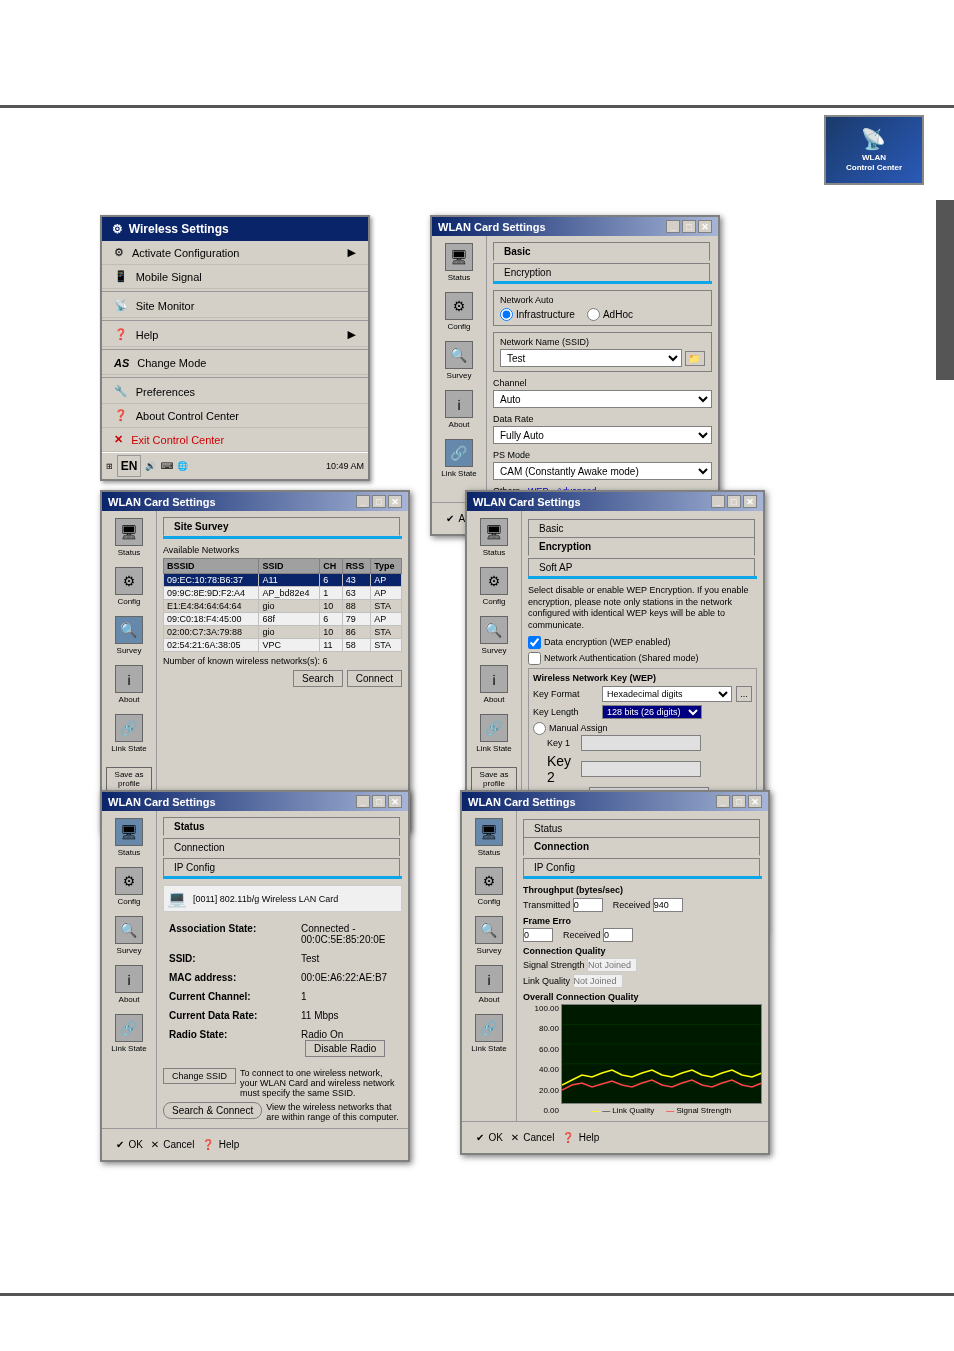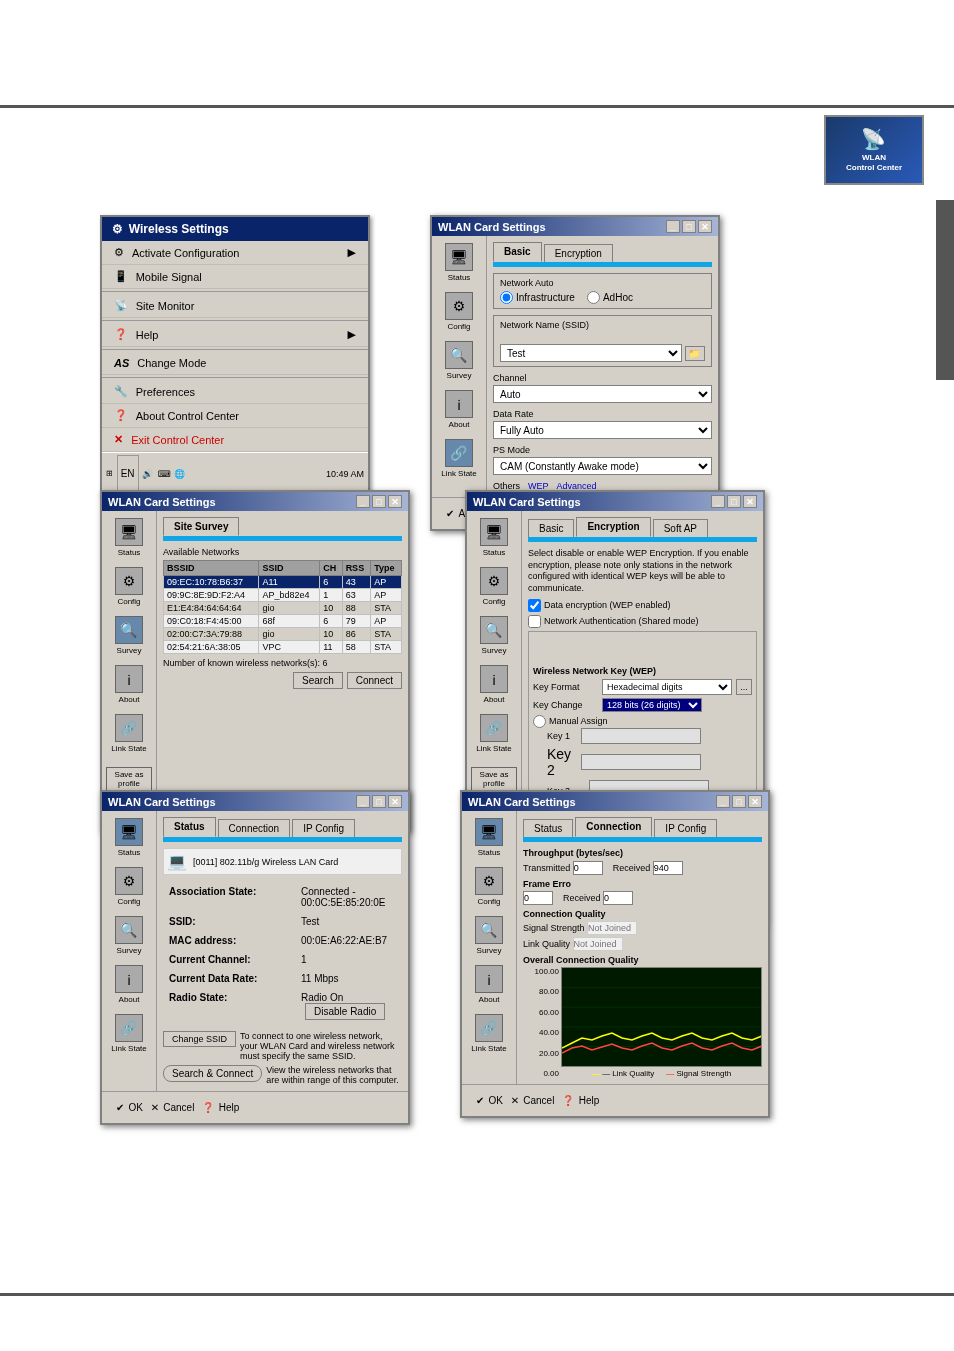--- a/index.html
+++ b/index.html
@@ -110,22 +110,23 @@
       font-size: 9px;
       display: flex;
       align-items: center;
       justify-content: center;
       cursor: pointer;
     }
 
     
     .tab-bar {
       display: flex;
-      border-bottom: 5px solid #0ea5e9;
+      border-bottom: 3px solid #0ea5e9;
       margin-bottom: 6px;
+      flex-direction: column;
     }
     .tab {
       padding: 3px 10px;
       border: 1px solid #808080;
       border-bottom: none;
       background: #d4d0c8;
       cursor: pointer;
       font-size: 10px;
       margin-right: 2px;
       margin-top: 2px;
@@ -412,21 +413,21 @@
     <span>❓</span>
     <span>About Control Center</span>
   </div>
   <div class="menu-item exit-item">
     <span style="color:#cc0000;font-weight:bold;">✕</span>
     <span>Exit Control Center</span>
   </div>
 
   <div class="taskbar-strip">
     <span style="font-size:8px;">⊞</span>
-    <span style="font-size:10px; border:1px solid #999; padding:12px 3px;">EN</span>
+    <span style="font-size:12px; border:1px solid #999; padding:3px 3px;font-weight:bold;">EN</span>
     <span style="font-size:9px;">🔊</span>
     <span style="font-size:9px;">⌨</span>
     <span style="font-size:9px;">🌐</span>
     <span style="font-size:9px; margin-left:auto;">10:49 AM</span>
   </div>
 </div>
 
 <div class="wlan-window" style="position:absolute;top:215px;left:430px;width:290px;">
   <div class="window-titlebar">
     <span>WLAN Card Settings</span>
@@ -474,21 +475,21 @@
             </label>
             <label class="radio-item">
               <input type="radio" name="ntype" style="">
               <span>AdHoc</span>
             </label>
           </div>
         </div>
       </div>
       <div class="form-group">
         <div class="fieldset-box">
-          <div style="font-size:9px;margin-bottom:14px;">Network Name (SSID)</div>
+          <div style="font-size:9px;margin-bottom:2px;">Network Name (SSID)</div>
           <div style="display:flex;align-items:center;gap:3px;">
             <select class="form-select" style="flex:1;">
               <option>Test</option>
             </select>
             <button class="btn-small" style="padding:1px 3px;font-size:10px;">📁</button>
           </div>
         </div>
       </div>
       <div class="form-group">
         <div style="font-size:9px;margin-bottom:2px;">Channel</div>
@@ -706,30 +707,30 @@
       <div style="font-size:9px; margin-bottom:4px; line-height:1.3;">Select disable or enable WEP Encryption. If you enable encryption, please note only stations in the network configured with identical WEP keys will be able to communicate.</div>
       <div class="checkbox-item">
         <input type="checkbox" checked="" style="">
         <span style="font-size:9px;">Data encryption (WEP enabled)</span>
       </div>
       <div class="checkbox-item">
         <input type="checkbox" style="">
         <span style="font-size:9px;">Network Authentication (Shared mode)</span>
       </div>
       <div class="enc-fieldset">
-        <div style="font-size:9px; font-weight:bold; margin-bottom:3px;margin-top:30px;">Wireless Network Key (WEP)</div>
+        <div style="font-size:9px; font-weight:bold; margin-bottom:3px;">Wireless Network Key (WEP)</div>
         <div style="display:flex; align-items:center; gap:4px; margin-bottom:3px;">
           <span style="font-size:9px; width:65px;">Key Format</span>
           <select style="font-size:9px; border:1px solid #808080; background:white; height:16px; flex:1;">
             <option>Hexadecimal digits</option>
           </select>
           <button style="width:16px; height:16px; font-size:9px; border:1px solid #808080; background:#d4d0c8; cursor:pointer;">...</button>
         </div>
         <div style="display:flex; align-items:center; gap:4px; margin-bottom:3px;">
-          <span style="font-size:9px; width:65px;">Key Change</span>
+          <span style="font-size:9px; width:65px;">Key Length</span>
           <select class="highlighted-select">
             <option>128 bits (26 digits)</option>
             <option>64 bits (10 digits)</option>
           </select>
         </div>
         <div style="margin-bottom:3px;">
           <label class="radio-item" style="font-size:9px;">
             <input type="radio" name="keyassign" style="">
             <span>Manual Assign</span>
           </label>

